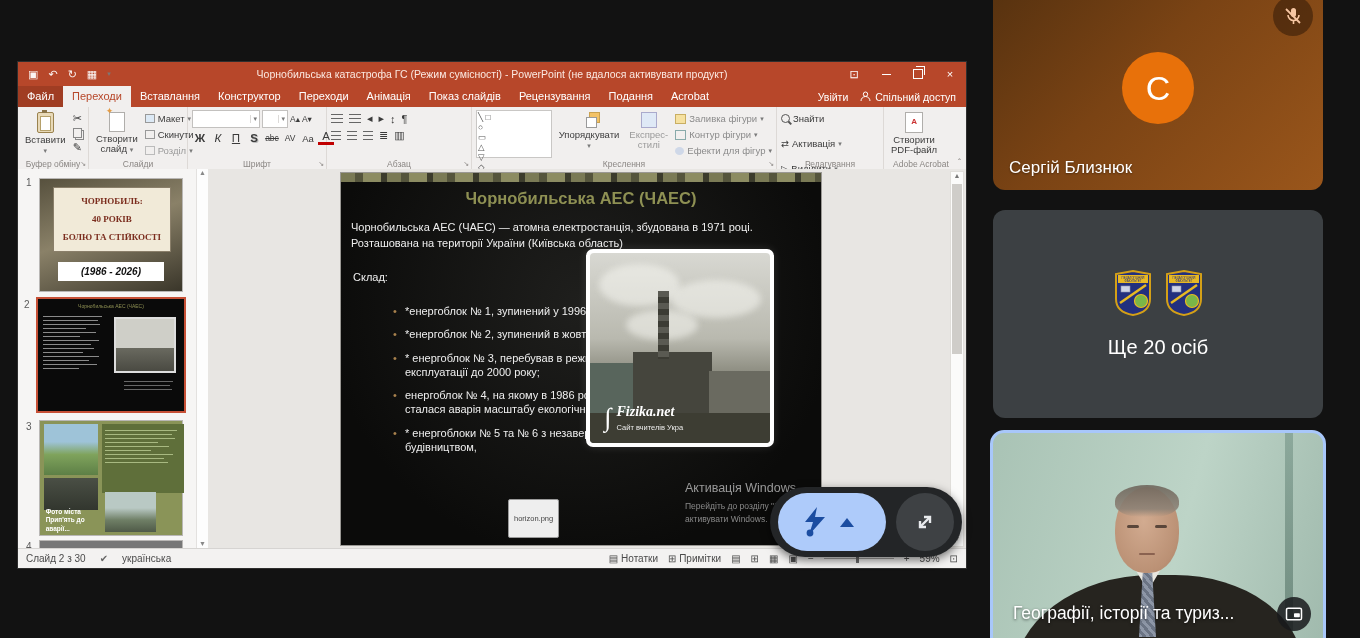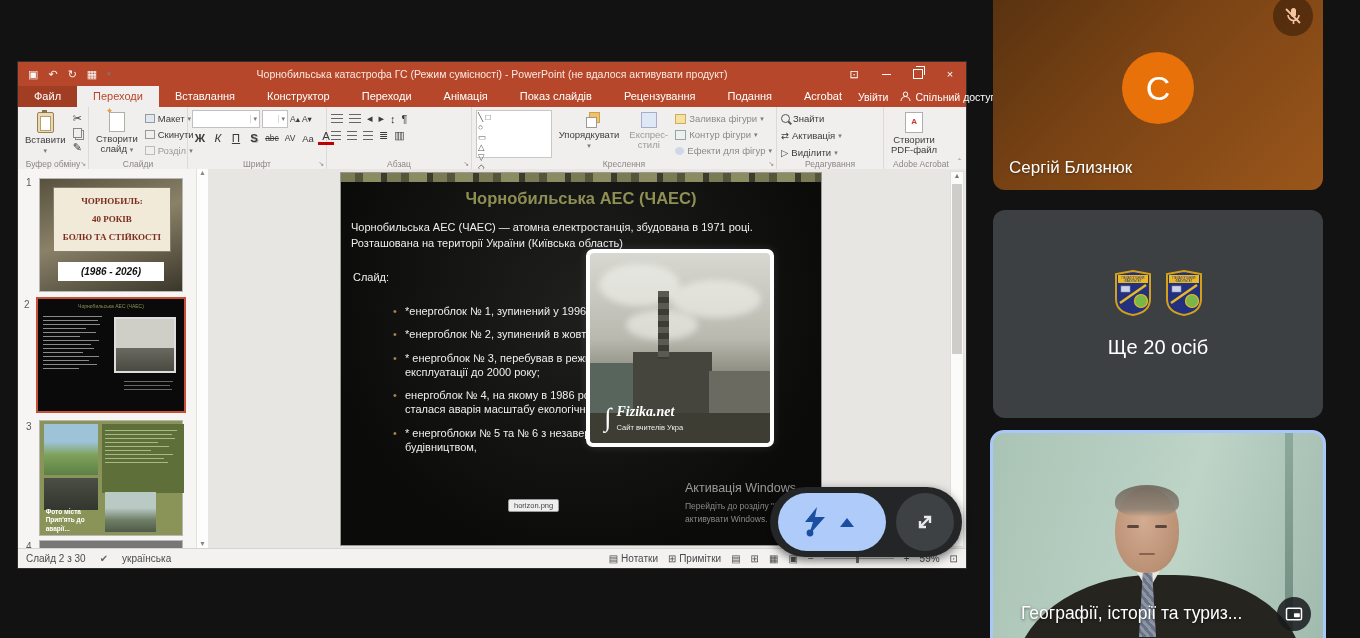--- a/index.html
+++ b/index.html
@@ -14,21 +14,21 @@
   .qat span{cursor:default;opacity:.95;}
   .ttl{position:absolute;left:0;right:0;top:0;height:24px;line-height:24px;text-align:center;
        font-size:10.5px;color:#fbe9e2;pointer-events:none;white-space:nowrap;}
   .wctl{margin-left:auto;display:flex;align-items:center;height:100%;z-index:2;}
   .wctl .wbtn{width:32px;height:100%;display:flex;align-items:center;justify-content:center;font-size:11px;}
   .ic-restore{width:8px;height:8px;border:1px solid #fff;position:relative;}
   .ic-restore::before{content:'';position:absolute;left:2px;top:-4px;width:8px;height:8px;border:1px solid #fff;border-bottom:none;border-left:none;}
   .ic-min{width:9px;height:1px;background:#fff;}
   .tabs{position:absolute;left:0;top:24px;right:0;height:21px;background:#B7472A;display:flex;
         align-items:stretch;color:#fff;font-size:11px;white-space:nowrap;}
-  .tab{padding:0 16px;line-height:21px;}
+  .tab{padding:0 9px;line-height:21px;}
   .tab.file{background:#a03d23;}
   .tab.active{background:#F1EFEE;color:#B7472A;}
   .tellme{display:flex;align-items:center;gap:5px;padding:0 10px;color:#fce8e1;font-size:10.5px;}
   .tabs-right{margin-left:auto;display:flex;align-items:center;gap:12px;padding-right:10px;font-size:10.5px;}
   .ribbon{position:absolute;left:0;top:45px;right:0;height:62px;background:#F1EFEE;
           border-bottom:1px solid #d0cecb;display:flex;align-items:stretch;}
   .grp{position:relative;border-right:1px solid #ddd9d6;padding:3px 4px 11px;display:flex;gap:4px;}
   .grp-label{position:absolute;bottom:0;left:0;right:0;text-align:center;font-size:8.5px;color:#8a8683;}
   .launcher{position:absolute;bottom:1px;right:2px;font-size:7px;color:#8a8683;}
   .bigbtn{display:flex;flex-direction:column;align-items:center;justify-content:flex-start;
@@ -110,21 +110,21 @@
            background:repeating-linear-gradient(#5a5a52 0 6px,#3c3c34 6px 12px);}
   .ground{position:absolute;left:0;right:0;bottom:0;height:16%;background:#3d3d33;}
   .wm{position:absolute;left:8%;bottom:6%;color:#fff;display:flex;align-items:center;gap:5px;}
   .wm .integ{font-family:"Liberation Serif",serif;font-style:italic;font-size:26px;line-height:1;}
   .wm .brand{font-style:italic;font-weight:bold;font-size:14px;font-family:"Liberation Serif",serif;}
   .wm .sub{font-size:7.5px;opacity:.9;}
   .activ{position:absolute;left:344px;top:308px;color:#9a9a9a;}
   .activ .a1{font-size:12.5px;}
   .activ .a2{font-size:8.5px;margin-top:5px;color:#8a8a8a;line-height:1.5;}
   .tipbox{position:absolute;left:167px;top:326px;background:#eeeeee;border:1px solid #9a9a9a;border-radius:2px;
-          font-size:7.5px;color:#444;padding:1px 5px;}
+          font-size:7.5px;color:#444;padding:14px 5px;}
   .vscroll{position:absolute;right:2px;top:2px;width:12px;bottom:2px;background:#fbfbfa;border:1px solid #e0deda;
            font-size:7px;color:#777;text-align:center;}
   .vthumb{position:absolute;left:1px;right:1px;top:12px;height:170px;background:#cfcdc9;}
   .vnav{position:absolute;left:0;right:0;bottom:2px;line-height:1.5;}
   .sbar{position:absolute;left:0;bottom:0;right:0;height:19px;background:#F3F2F1;border-top:1px solid #d6d4d2;
         display:flex;align-items:center;font-size:10px;color:#4a4a4a;padding:0 8px;gap:14px;}
   .sbar .right{margin-left:auto;display:flex;align-items:center;gap:10px;}
   .slider{width:70px;height:1px;background:#a8a6a4;position:relative;}
   .slider i{position:absolute;left:46%;top:-4px;width:3px;height:9px;background:#6a6a6a;}
   
@@ -157,21 +157,21 @@
   .hair{position:absolute;left:0;top:-2px;width:100%;height:32px;border-radius:50% 50% 40% 40%;
         background:linear-gradient(#6e665c,#8d8276 75%,transparent);opacity:.9;}
   .eyes i{position:absolute;top:38px;width:12px;height:3px;background:#5a463a;border-radius:2px;}
   .eyes i:first-child{left:12px;} .eyes i:last-child{right:12px;}
   .mouth{position:absolute;left:24px;top:66px;width:16px;height:2px;background:#8a6250;border-radius:2px;}
   .collar{position:absolute;left:142px;top:136px;width:26px;height:22px;background:#e9e7e0;
           clip-path:polygon(0 0,100% 0,50% 100%);}
   .tie{position:absolute;left:146px;top:140px;width:17px;height:64px;
        background:repeating-linear-gradient(50deg,#8d96a6 0 3px,#6b7484 3px 6px);
        clip-path:polygon(22% 0,78% 0,100% 100%,0 100%);}
-  .vlabel{position:absolute;left:28px;top:170px;color:#fff;font-size:17.5px;text-shadow:0 1px 3px rgba(0,0,0,.6);text-align:center;}
+  .vlabel{position:absolute;left:20px;top:170px;color:#fff;font-size:17.5px;text-shadow:0 1px 3px rgba(0,0,0,.6);text-align:center;}
   .pipbtn{position:absolute;right:12px;top:164px;width:34px;height:34px;border-radius:50%;background:rgba(25,26,28,.85);
           display:flex;align-items:center;justify-content:center;}
   .nm{white-space:nowrap;}
 </style>
 </head>
 <body>
 
 <div id="stage">
 
   <div class="ppt">
@@ -334,21 +334,21 @@
               <span class="ic-sq" style="width:9px;height:8px;background:#cfd8e8;border-radius:50%;"></span>
               <span>Ефекти для фігур</span>
               <span class="car">▾</span>
             </span>
         </div>
         <span class="grp-label">Креслення</span>
         <span class="launcher">↘</span>
       </div>
 
       <div class="grp" style="width:98px;">
-        <div class="minicol" style="gap:4px;justify-content:space-between;">
+        <div class="minicol" style="gap:12px;justify-content:space-between;">
           <span class="minirow">
               <span class="mag"></span>
               <span>Знайти</span>
             </span>
           <span class="minirow">
               <span>⇄</span>
               <span>Активація</span>
               <span class="car">▾</span>
             </span>
           <span class="minirow">
@@ -434,21 +434,21 @@
       <div class="tscroll">
         <span>▲</span>
         <span class="sd">▼</span>
       </div>
 
       <div class="canvas">
         <div class="slide">
           <div class="sband"></div>
           <div class="stitle nm">Чорнобильська АЕС (ЧАЕС)</div>
           <div class="sintro">Чорнобильська АЕС (ЧАЕС) — атомна електростанція, збудована в 1971 році. Розташована на території України (Київська область)</div>
-          <div class="ssklad">Слайд:</div>
+          <div class="ssklad">Склад:</div>
           <ul class="sbullets">
             <li>*енергоблок № 1, зупинений у 1996</li>
             <li>*енергоблок № 2, зупинений в жовтні 1991</li>
             <li>* енергоблок № 3, перебував в режимі експлуатації до 2000 року;</li>
             <li>енергоблок № 4, на якому в 1986 році сталася аварія масштабу екологічної</li>
             <li>* енергоблоки № 5 та № 6 з незавершеним будівництвом,</li>
           </ul>
           <div class="sphoto">
             <div class="pin">
               <span class="cloud" style="left:5%;top:6%;width:45%;height:22%;"></span>

